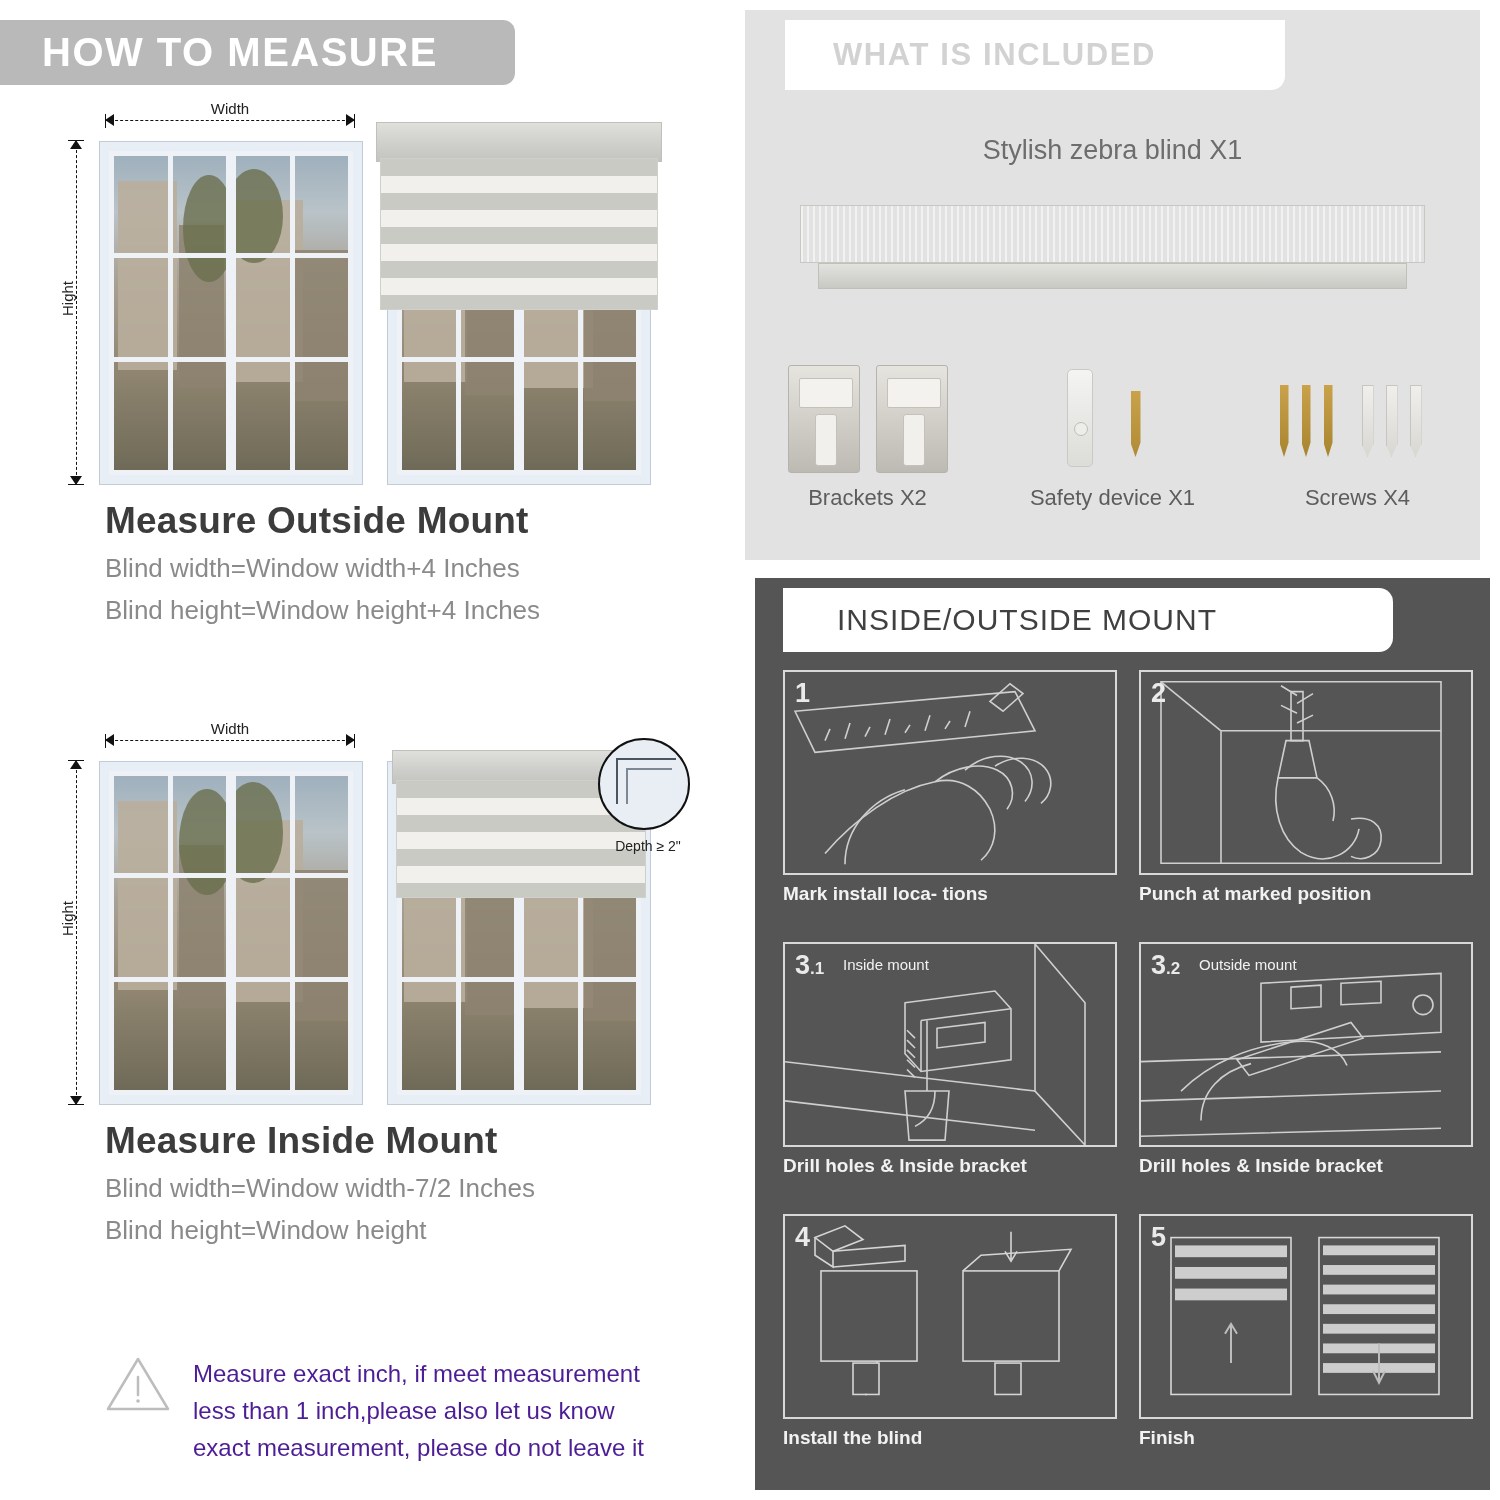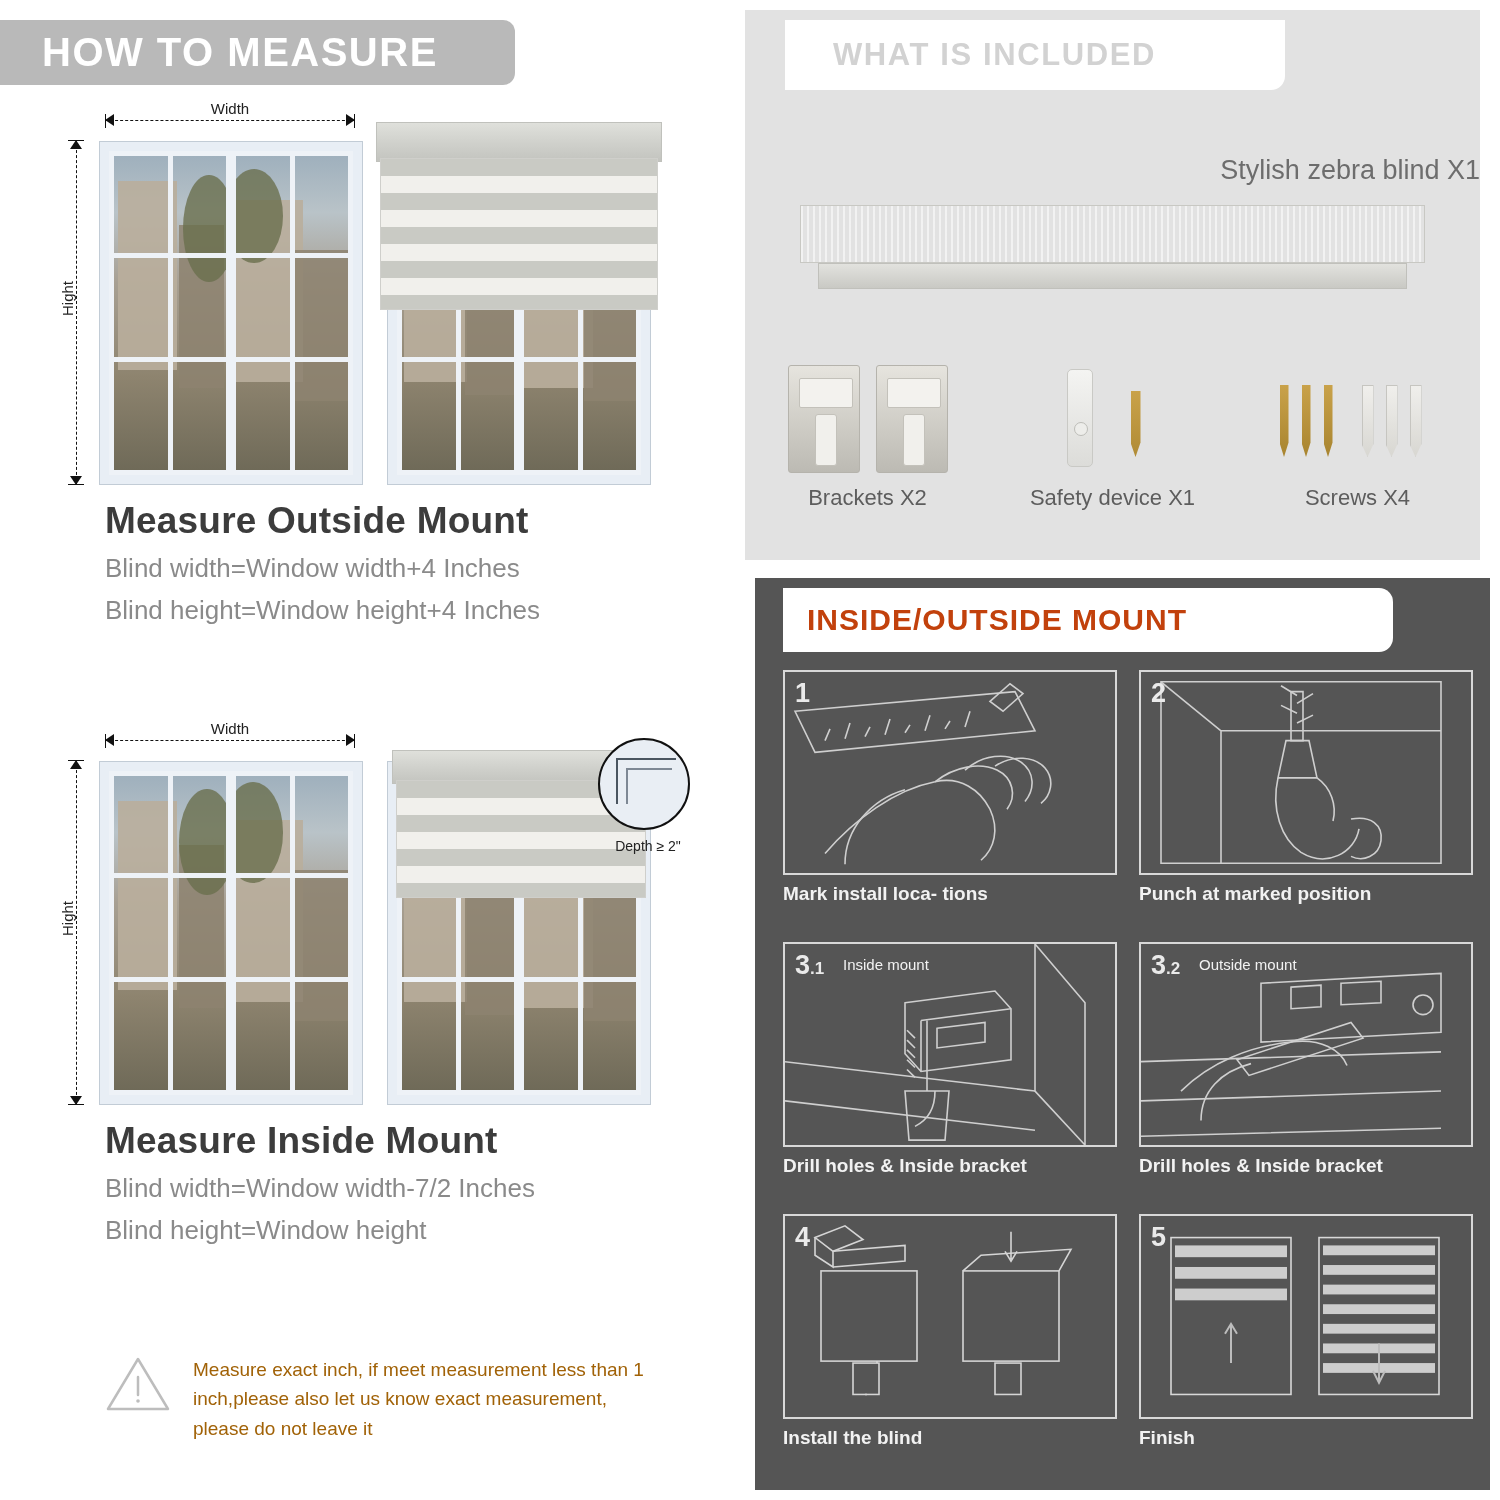--- a/index.html
+++ b/index.html
@@ -157,42 +157,42 @@
   }
 
   .note {
     position:absolute; left:105px; top:1355px; width:560px;
     display:flex; gap:22px; align-items:flex-start;
   }
   .warn-tri {
     width:66px; height:58px; flex:none; position:relative;
   }
   .warn-tri svg { display:block; }
-  .note-text { font-size:19px; color:#a16207; line-height:1.55; }
+  .note-text { font-size:24px; color:#4c1d95; line-height:1.55; }
 
   
   .right-col { width:755px; height:1500px; position:relative; background:#fff; }
 
   .panel-included {
     position:absolute; left:0; top:10px; width:735px; height:550px;
     background:#e2e2e2;
   }
   .tab-white {
     position:absolute; left:40px; top:10px; width:500px; height:70px;
     background:#ffffff; border-bottom-right-radius:14px; border-top-right-radius:0;
     border-bottom-left-radius:0;
     display:flex; align-items:center;
   }
   .tab-white span {
     margin-left:48px; color:#d2d2d2; font-size:31px; font-weight:bold;
     letter-spacing:1.6px;
   }
   .included-title {
-    position:absolute; left:0; right:0; top:125px; text-align:right;
-    font-size:27px; color:#6d6d6d;margin-top:20px;
+    position:absolute; left:0; right:0; top:125px; text-align:center;
+    font-size:27px; color:#6d6d6d;
   }
   .blind-product {
     position:absolute; left:55px; top:195px; width:625px; height:90px;
   }
   .blind-product .top {
     position:absolute; left:0; top:0; width:625px; height:58px;
     background:linear-gradient(180deg,#efefec 0%, #dcdcd8 40%, #cccbc6 100%);
     border:1px solid #c8c8c3; box-sizing:border-box;
     background-image:repeating-linear-gradient(90deg, rgba(255,255,255,.55) 0 2px, rgba(0,0,0,0) 2px 6px);
   }
@@ -255,21 +255,21 @@
   .panel-mount {
     position:absolute; left:10px; top:578px; width:735px; height:912px;
     background:#555555;
   }
   .tab-mount {
     position:absolute; left:28px; top:10px; width:610px; height:64px;
     background:#ffffff; border-top-right-radius:14px; border-bottom-right-radius:14px;
     display:flex; align-items:center;
   }
   .tab-mount span {
-    margin-left:24px; color:#c2410c; font-size:30px; font-weight:bold;
+    margin-left:54px; color:#404040; font-size:30px; font-weight:normal;
     letter-spacing:1px;
   }
 
   .steps {
     position:absolute; left:28px; top:92px; width:690px; height:800px;
     display:grid; grid-template-columns:1fr 1fr; grid-template-rows:repeat(3, 1fr);
     gap:16px 22px;
   }
   .step { position:relative; }
   .step .frame {

